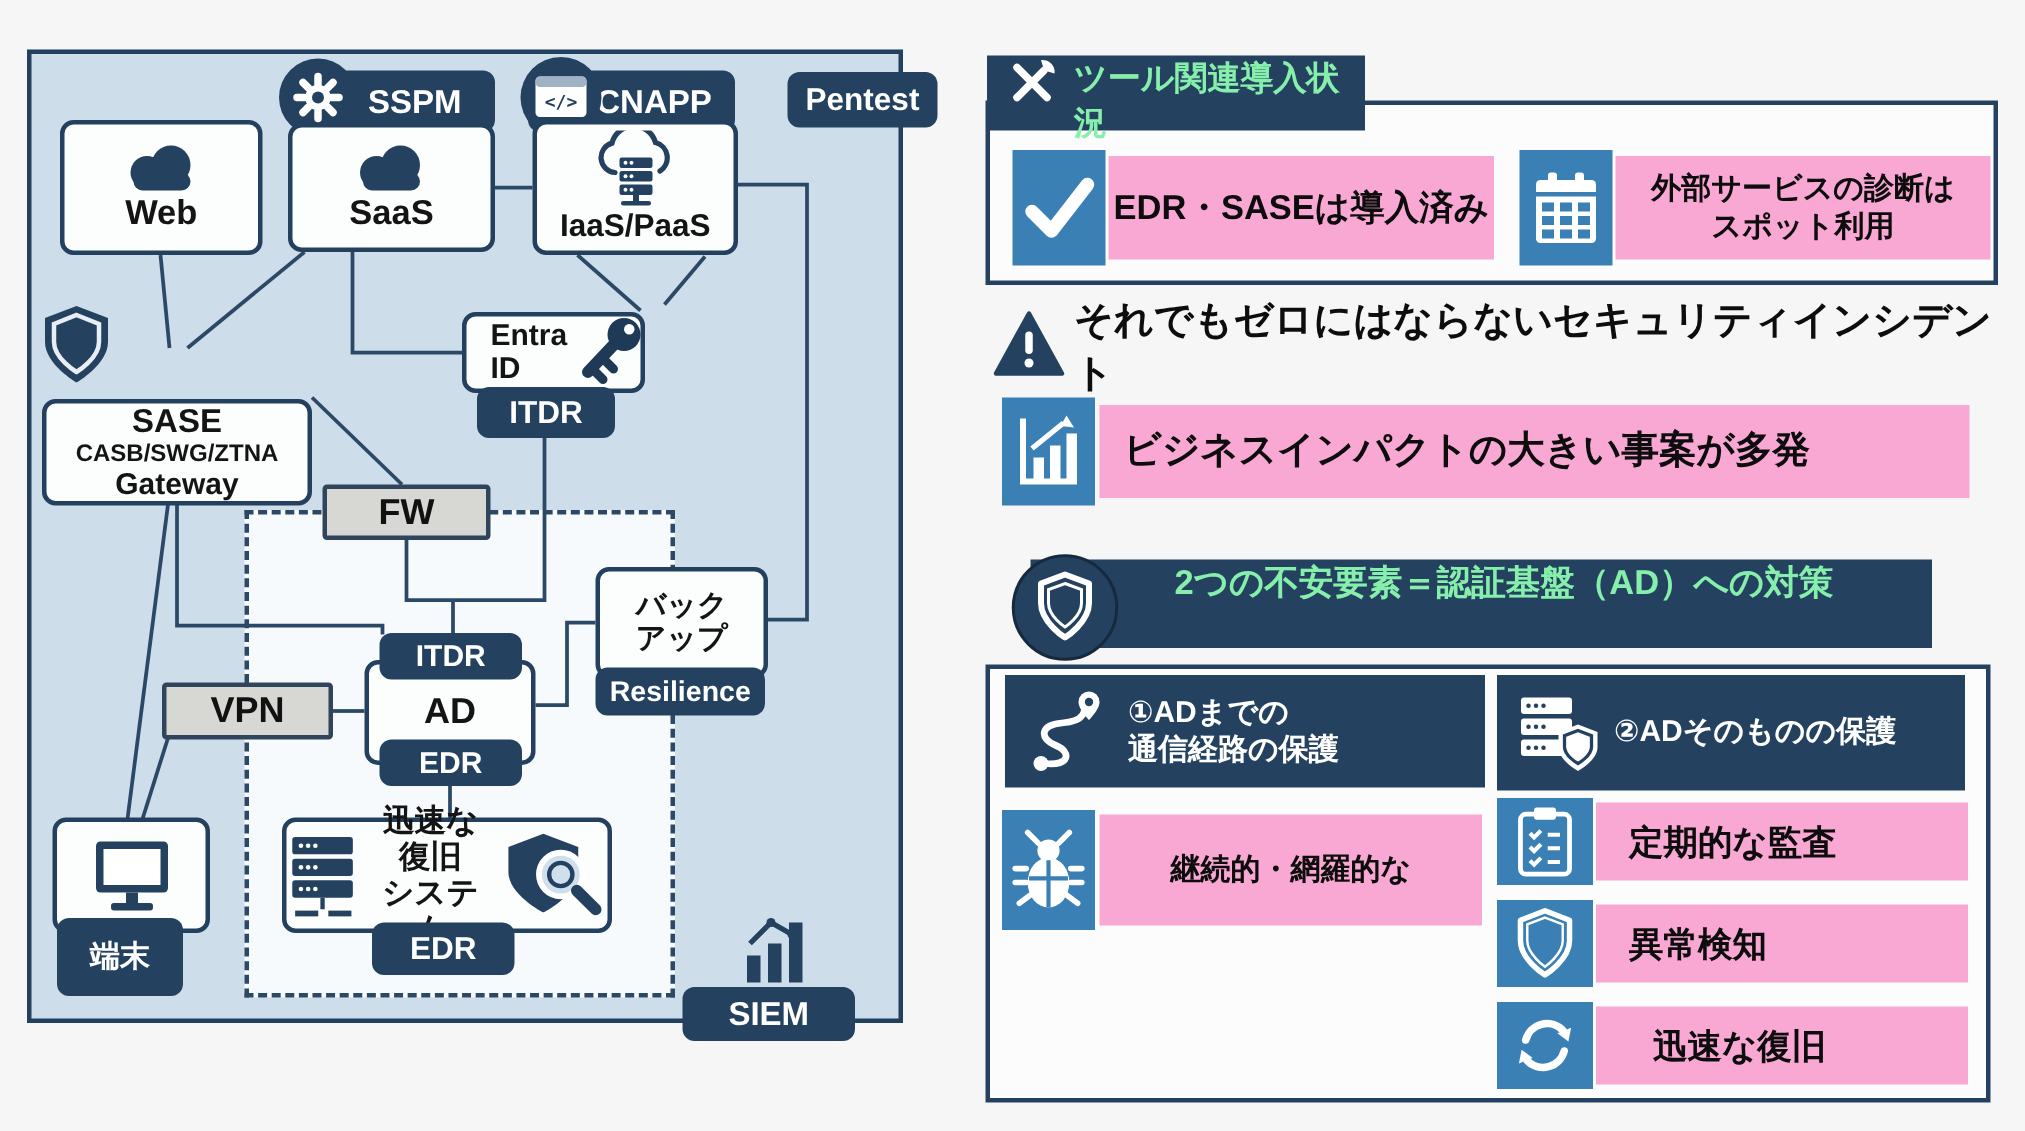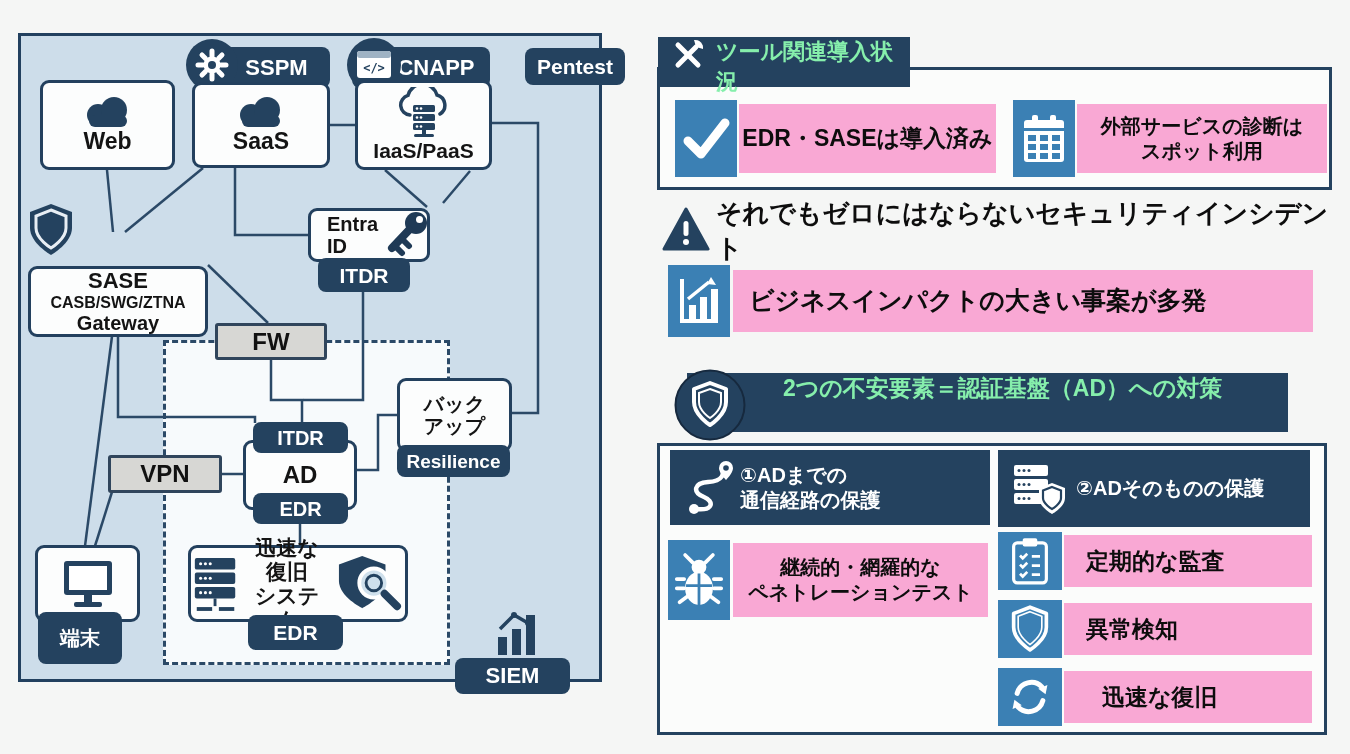--- a/index.html
+++ b/index.html
@@ -341,21 +341,21 @@
   <span>2つの不安要素＝認証基盤（AD）への対策</span>
 </div>
 <div class="abs" style="left:674px;top:369px;">
   <svg width="72" height="72" viewBox="0 0 72 72">
     <circle cx="36" cy="36" r="34.5" fill="#24425f" stroke="#16293e" stroke-width="2"></circle>
     <path d="M36 14 L52 20 V33 C52 46 36 56 36 56 C36 56 20 46 20 33 V20 Z" fill="none" stroke="#fff" stroke-width="4" stroke-linejoin="round"></path>
     <path d="M36 20 L47 24 V33 C47 42 36 49 36 49 C36 49 25 42 25 33 V24 Z" fill="none" stroke="#fff" stroke-width="2"></path>
   </svg>
 </div>
 
-<div class="navycard" style="left:670px;top:450px;width:320px;height:75px;padding-left:14px;font-size:20px;">
+<div class="navycard" style="left:670px;top:450px;width:320px;height:75px;padding-left:14px;gap:12px;font-size:20px;">
   <span>
     <svg width="56" height="58" viewBox="0 0 56 58">
       <path d="M12 50 C30 52 30 42 20 38 C8 33 10 24 24 23 C40 22 40 14 38 10" stroke="#fff" stroke-width="4.5" fill="none" stroke-linecap="round"></path>
       <circle cx="10" cy="50" r="5" fill="#fff"></circle>
       <path d="M42 2 a7 7 0 0 1 7 7 c0 5 -7 12 -7 12 s-7 -7 -7 -12 a7 7 0 0 1 7 -7 z" fill="#fff"></path>
       <circle cx="42" cy="9" r="2.8" fill="#24425f"></circle>
     </svg>
   </span>
   <span>
     <div>①ADまでの</div>
@@ -395,21 +395,20 @@
         <path d="M20 12 L12 4 M34 12 L42 4"></path>
         <path d="M11 30 H3 M11 40 H3 M14 49 L6 55 M43 30 h8 M43 40 h8 M40 49 l8 6"></path>
       </g>
     <circle cx="27" cy="17" r="8" fill="#fff"></circle>
     <ellipse cx="27" cy="40" rx="15" ry="18" fill="#fff"></ellipse>
     <path d="M27 24 V58 M13 37 h28" stroke="#3b80b4" stroke-width="3"></path>
   </svg>
 </div>
 <div class="graybar" style="left:733px;top:543px;width:255px;height:74px;font-size:20px;">
   <div>継続的・網羅的な</div>
-  <div>ペネトレーションテスト</div>
 </div>
 
 <div class="iconsq" style="left:998px;top:532px;width:64px;height:58px;">
   <svg width="40" height="50" viewBox="0 0 44 54">
     <rect x="4" y="7" width="36" height="44" rx="4" fill="none" stroke="#fff" stroke-width="3.5"></rect>
     <rect x="14" y="2" width="16" height="9" rx="2" fill="#fff"></rect>
     <g stroke="#fff" stroke-width="3" fill="none">
         <path d="M11 21 l3 3 5-5"></path>
         <path d="M11 31 l3 3 5-5"></path>
         <path d="M11 41 l3 3 5-5"></path>

